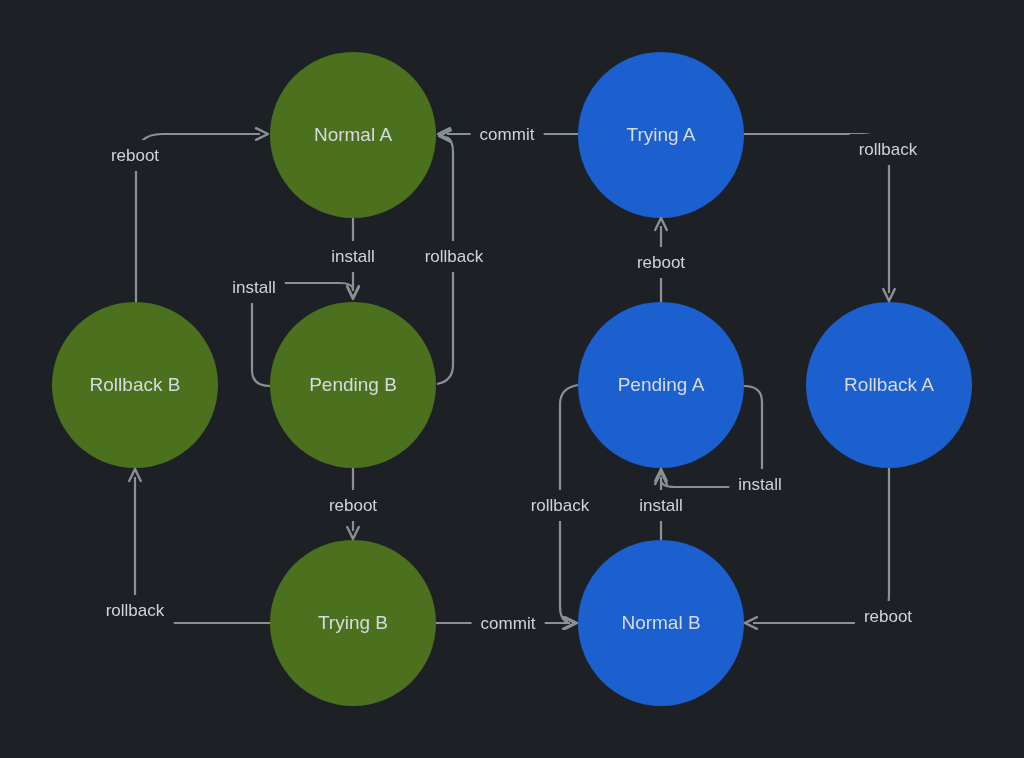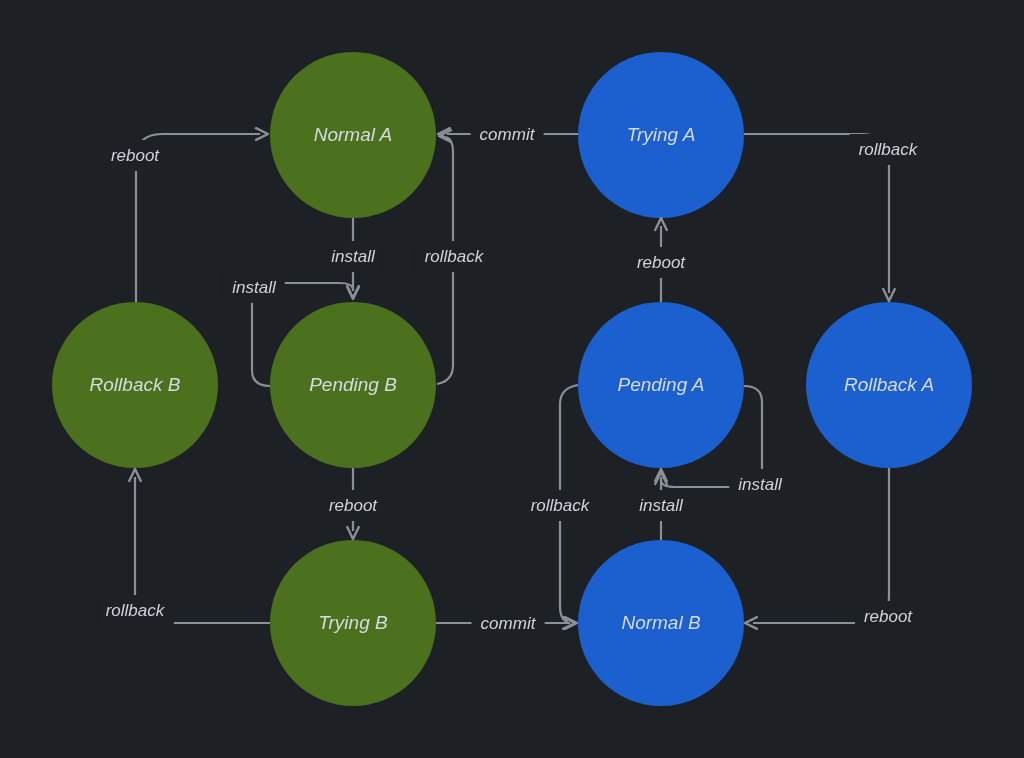--- a/index.html
+++ b/index.html
@@ -8,21 +8,20 @@
     background: #1d2126;
     width: 1024px;
     height: 758px;
     overflow: hidden;
     font-family: "Liberation Sans", sans-serif;
   }
   #diagram-root {
     position: relative;
     width: 824px;
     height: 758px;
-    font-style: italic;
   }
   svg { display: block; }
   .node-circle { stroke: none; }
   .node-label {
     font-family: "Liberation Sans", sans-serif;
     font-size: 19px;
     fill: #d7dbe0;
     text-anchor: middle;
   }
   .edge-path {

